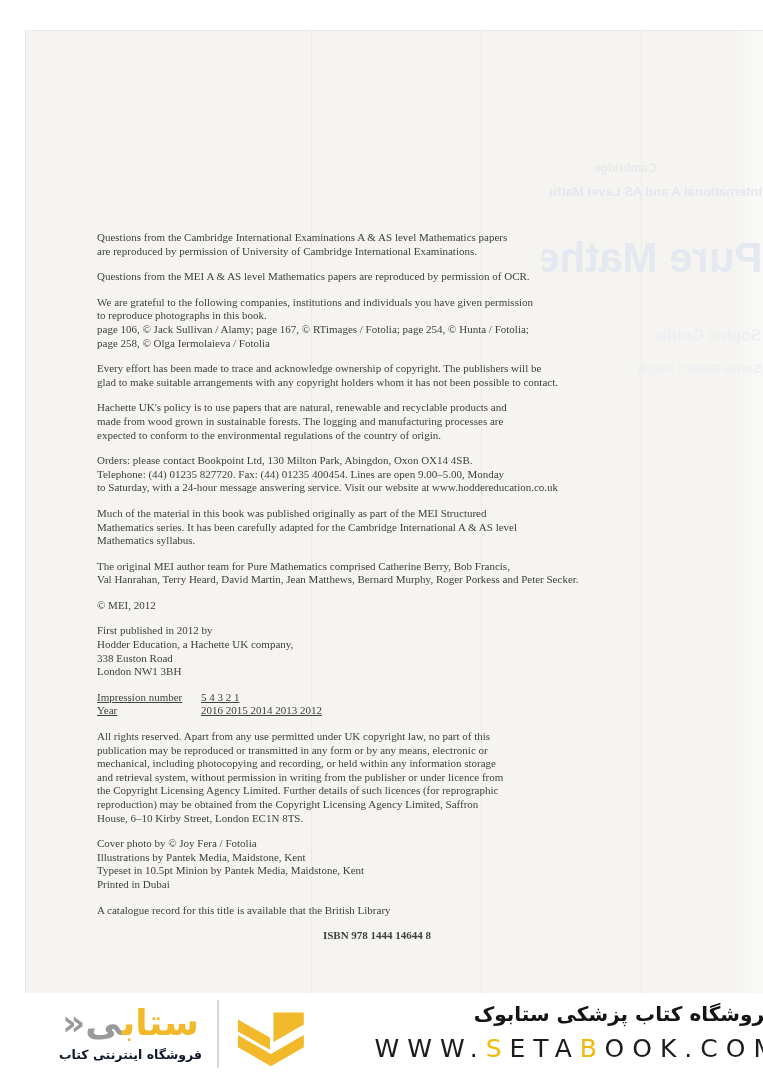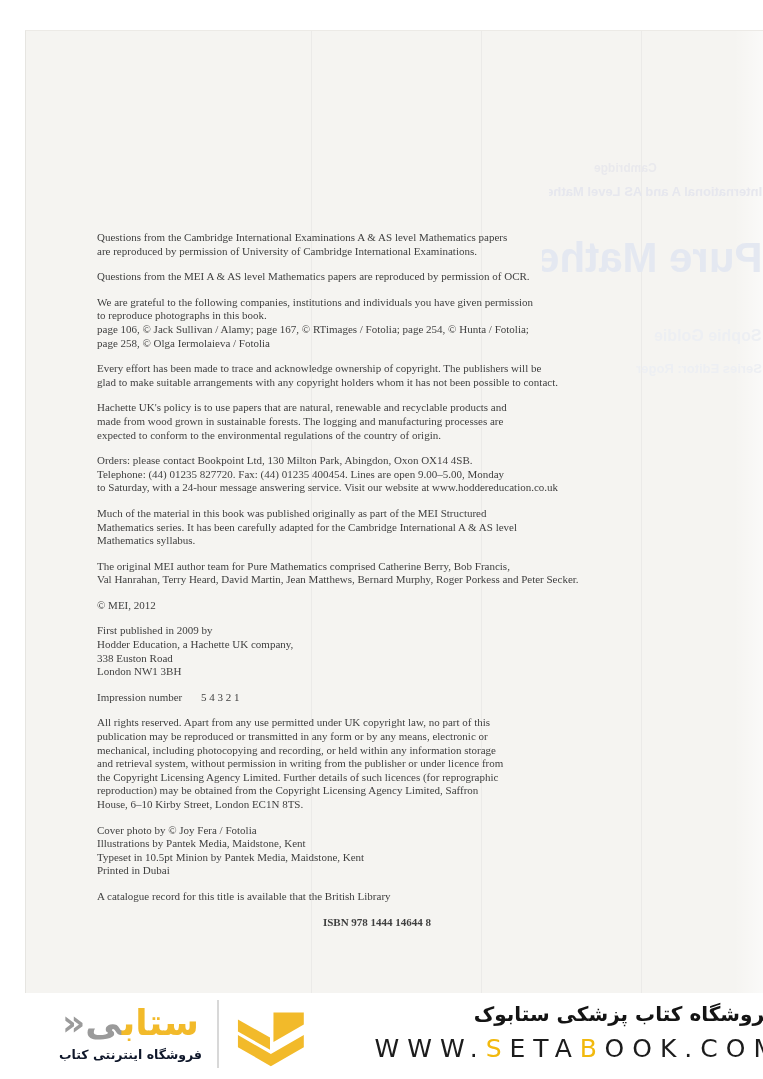--- a/index.html
+++ b/index.html
@@ -25,21 +25,21 @@
     background:linear-gradient(to right, rgba(255,255,255,0), rgba(255,255,255,0.55));
   }
   
   .imprint{
     position:absolute;left:71px;top:200px;width:560px;
     color:#3f3f3f;font-size:11px;line-height:13.6px;
   }
   .imprint p{margin:0 0 12px 0;white-space:pre;}
   .imprint p.bold{font-weight:bold;text-align:center;}
   .imprint .cols{margin:0 0 12px 0;}
-  .imprint .cols .row{display:flex;}
+  .imprint .cols .row{display:flex;text-decoration:underline;}
   .imprint .cols .lbl{width:104px;flex:none;}
   
   .ghost{position:absolute;overflow:hidden;pointer-events:none;
          font-family:"Liberation Sans", sans-serif;font-weight:bold;}
   .ghost .mirror{position:absolute;right:2px;top:0;white-space:nowrap;transform:scaleX(-1);}
   .g-cambridge{right:105px;top:130px;width:120px;height:16px;font-size:12px;color:#e9e9ed;}
   .g-intl{right:0;top:153px;width:215px;height:18px;font-size:13px;color:#e6e7ee;}
   .g-title{right:0;top:203px;width:222px;height:62px;font-size:42px;color:#e4e8f1;}
   .g-author{right:0;top:296px;width:128px;height:22px;font-size:16px;color:#edeff3;}
   .g-editor{right:0;top:330px;width:132px;height:18px;font-size:13px;color:#edeff3;}
@@ -112,28 +112,32 @@
 expected to conform to the environmental regulations of the country of origin.</p>
       <p>Orders: please contact Bookpoint Ltd, 130 Milton Park, Abingdon, Oxon OX14 4SB.
 Telephone: (44) 01235 827720. Fax: (44) 01235 400454. Lines are open 9.00–5.00, Monday
 to Saturday, with a 24-hour message answering service. Visit our website at www.hoddereducation.co.uk</p>
       <p>Much of the material in this book was published originally as part of the MEI Structured
 Mathematics series. It has been carefully adapted for the Cambridge International A &amp; AS level
 Mathematics syllabus.</p>
       <p>The original MEI author team for Pure Mathematics comprised Catherine Berry, Bob Francis,
 Val Hanrahan, Terry Heard, David Martin, Jean Matthews, Bernard Murphy, Roger Porkess and Peter Secker.</p>
       <p>© MEI, 2012</p>
-      <p>First published in 2009 by
+      <p>First published in 2012 by
 Hodder Education, a Hachette UK company,
 338 Euston Road
 London NW1 3BH</p>
       <div class="cols">
         <div class="row">
           <span class="lbl">Impression number</span>
           <span>5 4 3 2 1</span>
+        </div>
+        <div class="row">
+          <span class="lbl">Year</span>
+          <span>2016 2015 2014 2013 2012</span>
         </div>
       </div>
       <p>All rights reserved. Apart from any use permitted under UK copyright law, no part of this
 publication may be reproduced or transmitted in any form or by any means, electronic or
 mechanical, including photocopying and recording, or held within any information storage
 and retrieval system, without permission in writing from the publisher or under licence from
 the Copyright Licensing Agency Limited. Further details of such licences (for reprographic
 reproduction) may be obtained from the Copyright Licensing Agency Limited, Saffron
 House, 6–10 Kirby Street, London EC1N 8TS.</p>
       <p>Cover photo by © Joy Fera / Fotolia

